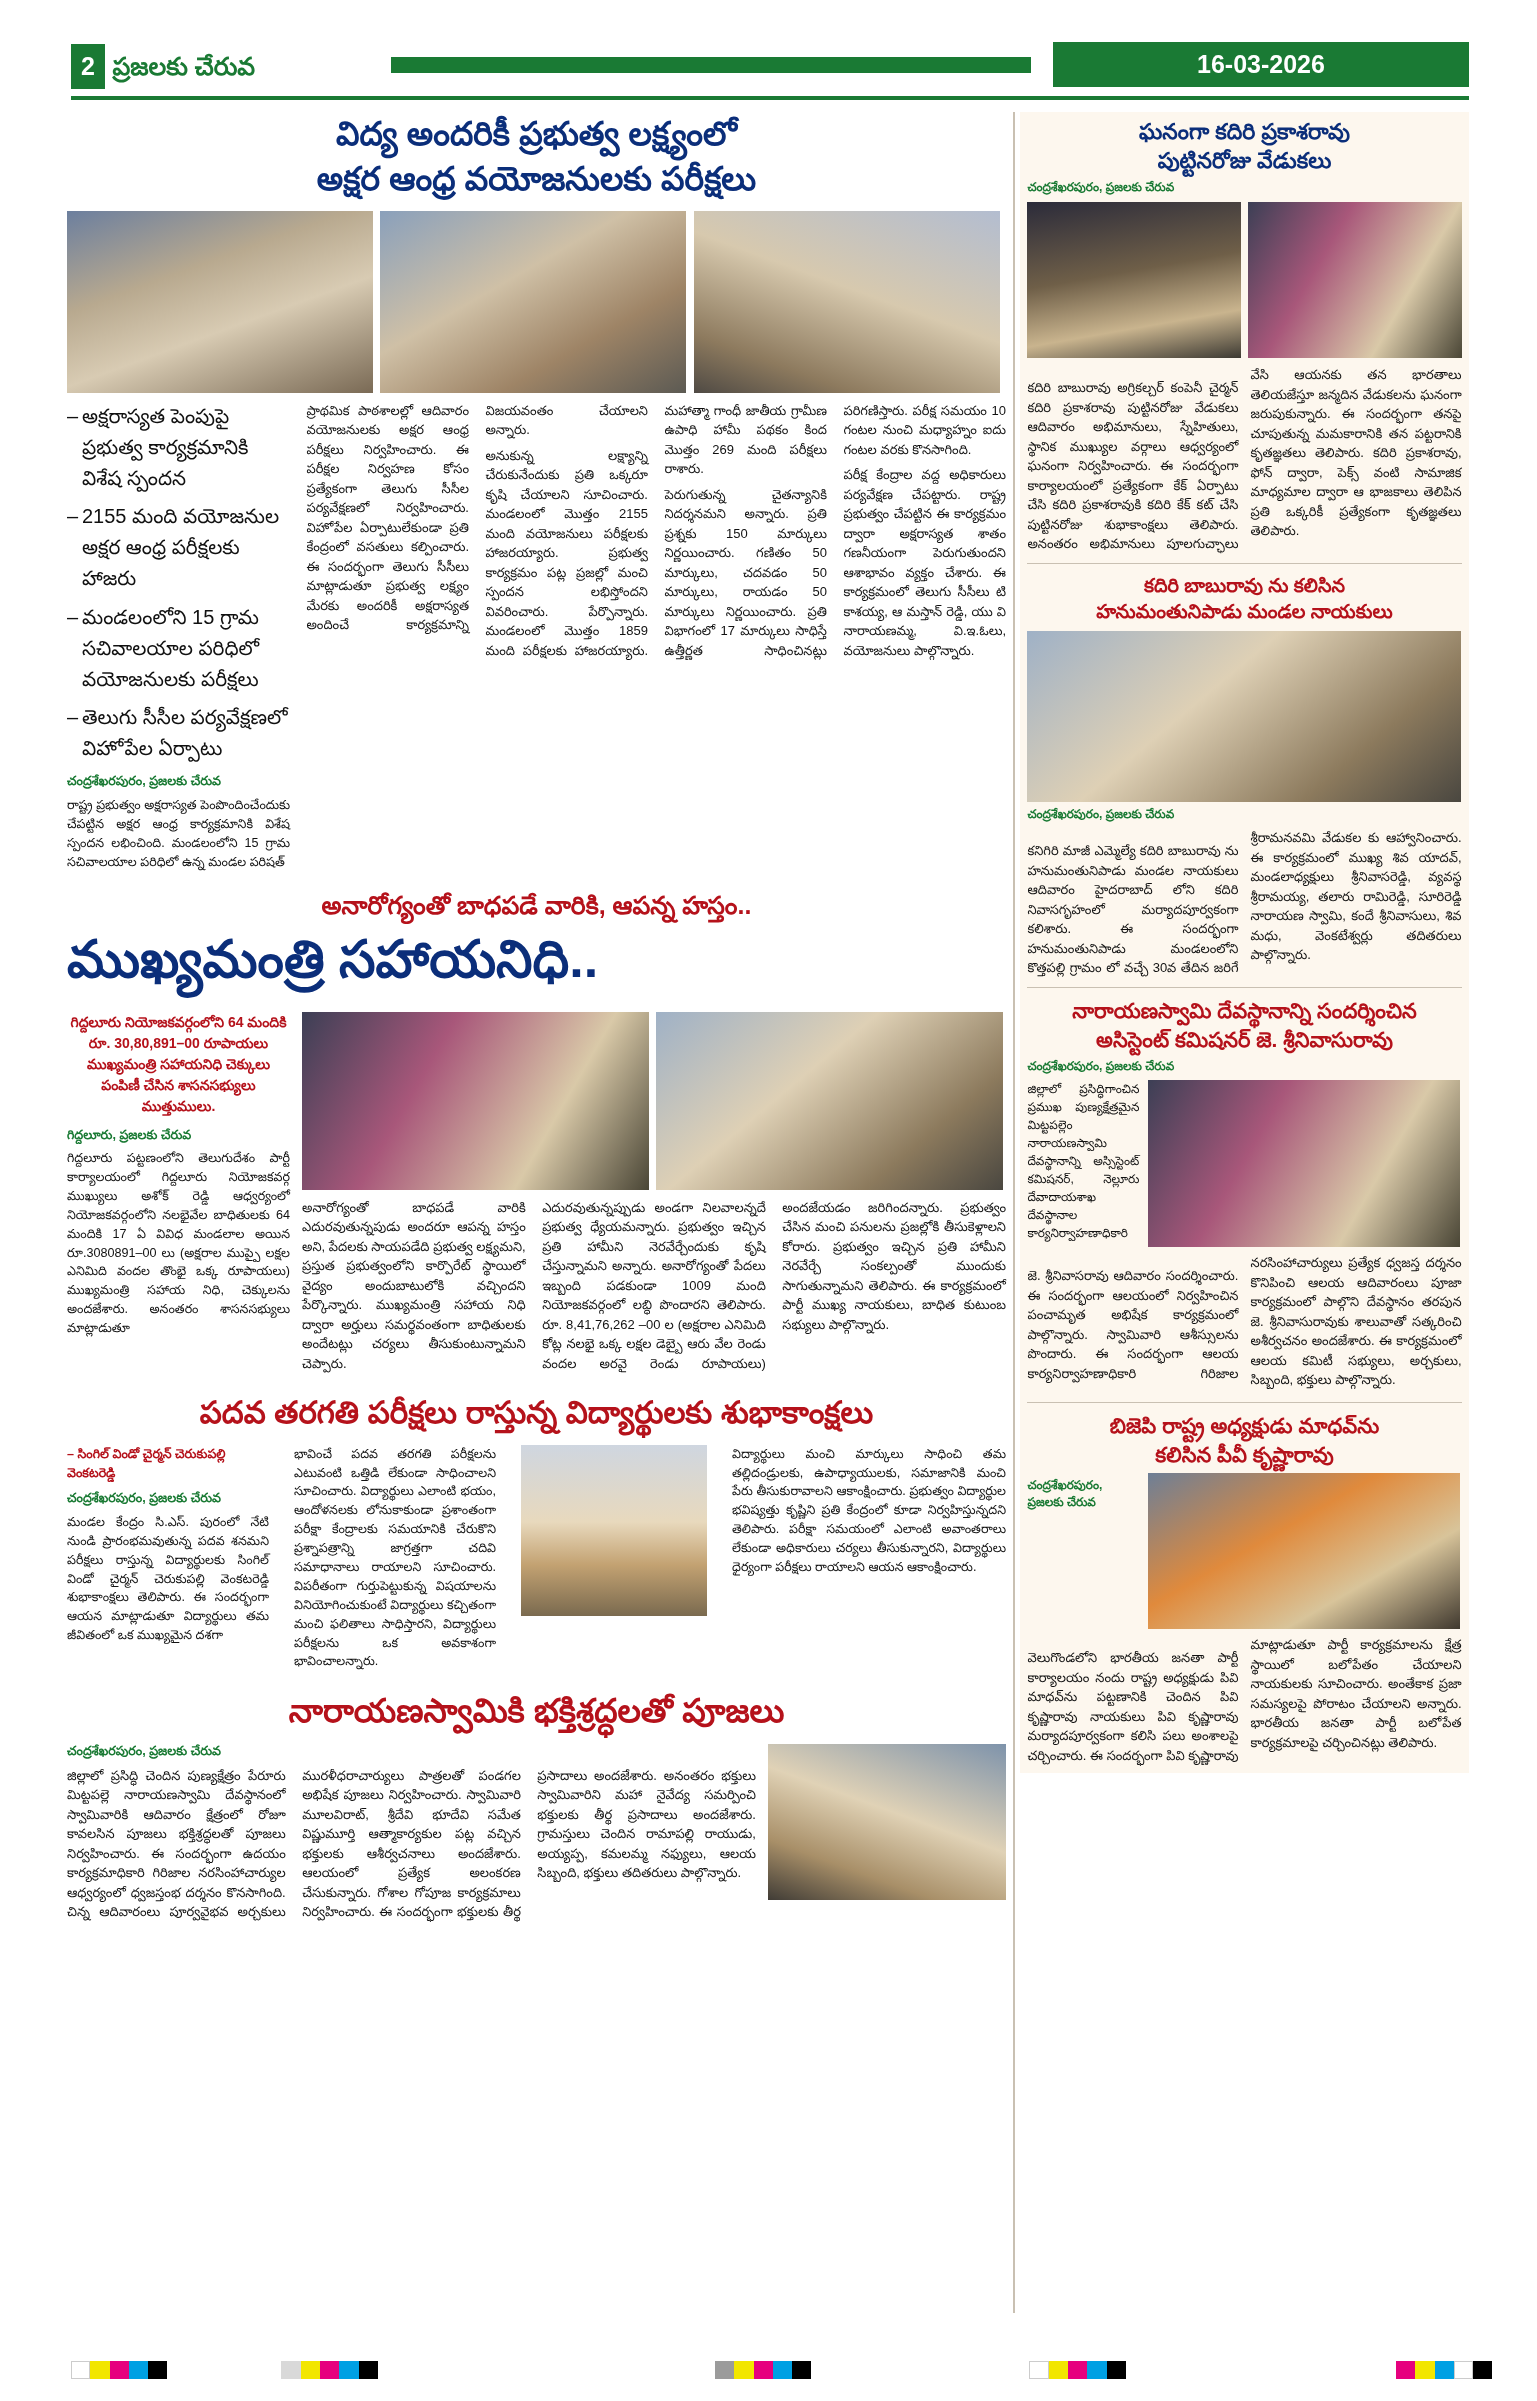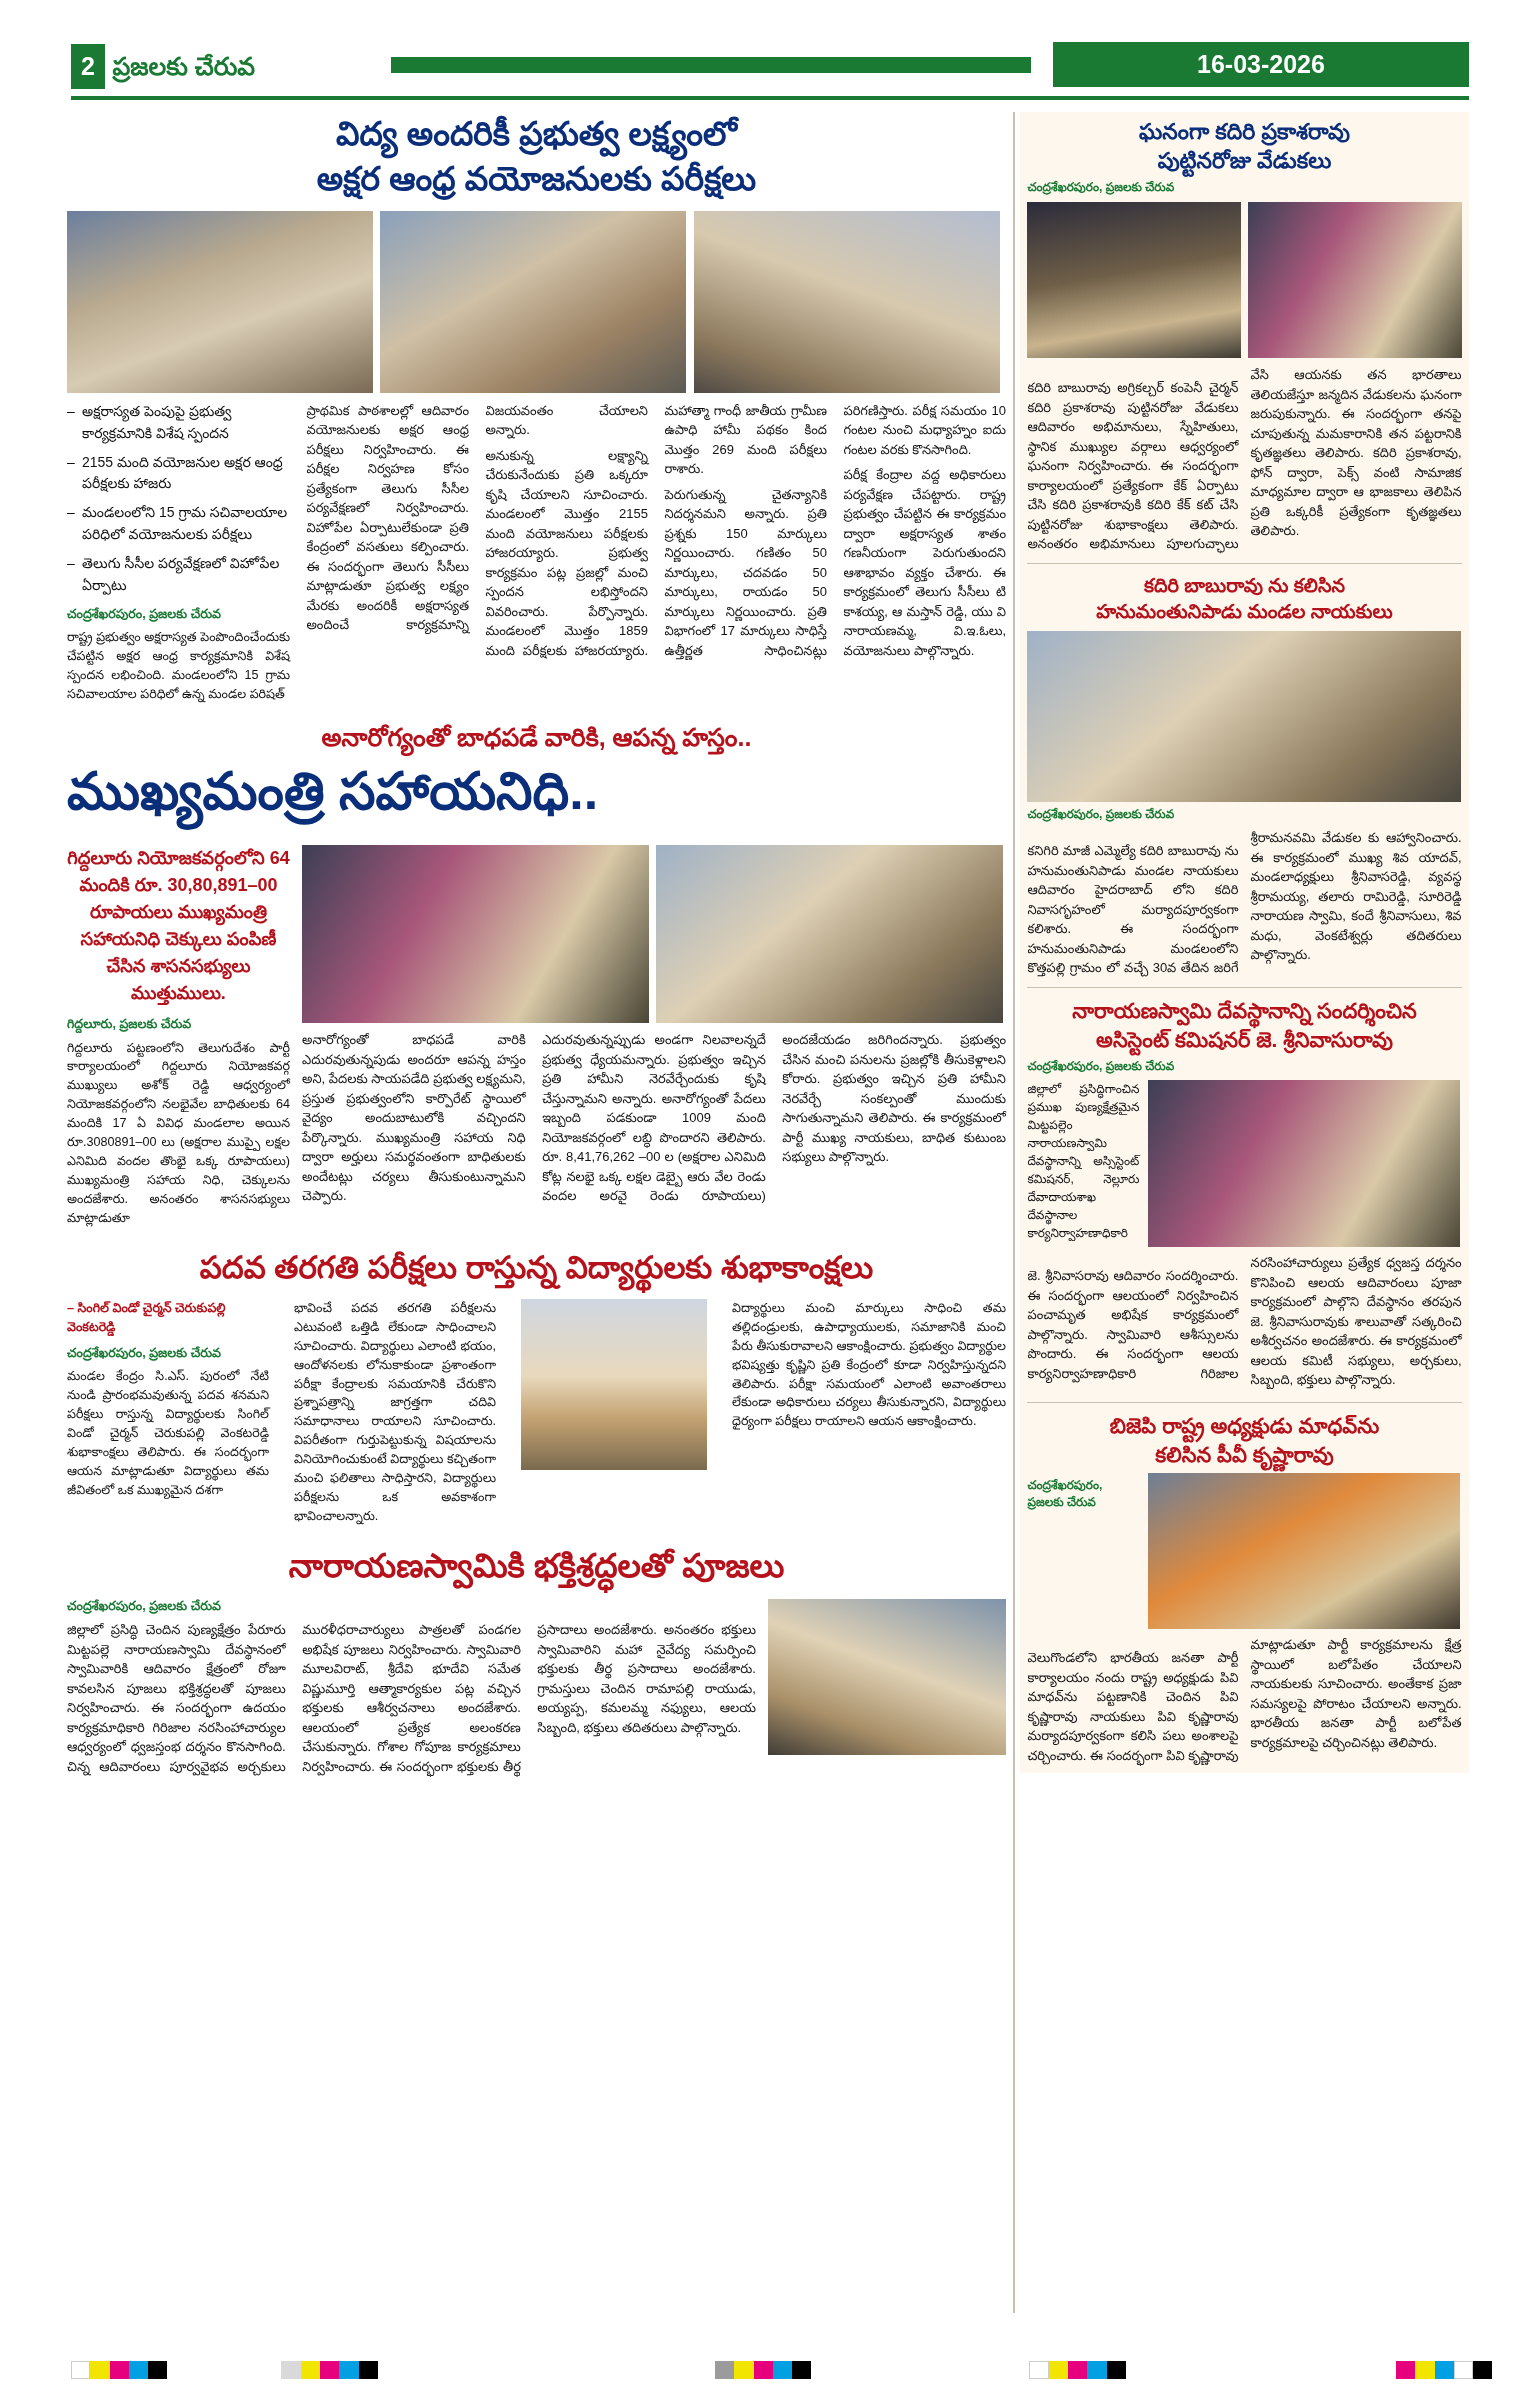--- a/index.html
+++ b/index.html
@@ -53,31 +53,31 @@
   .tex3 { background:linear-gradient(200deg,#b3bdd0 0%,#d7c9ae 45%,#8d7a5e 80%,#4f4a44 100%); }
   .tex4 { background:linear-gradient(170deg,#2b2b3a 0%,#6f5f48 45%,#c9b48e 75%,#3d3a33 100%); }
   .tex5 { background:linear-gradient(120deg,#3c3f55 0%,#a8577a 35%,#d9c9a8 70%,#4a4636 100%); }
   .tex6 { background:linear-gradient(140deg,#9fb1c6 0%,#ded0b5 40%,#8c7a5d 75%,#4a4740 100%); }
   .tex7 { background:linear-gradient(180deg,#cfd8e4 0%,#e3d6bc 40%,#9a8564 75%,#5a5348 100%); }
   .tex8 { background:linear-gradient(200deg,#7e93ab 0%,#e0d2b6 45%,#a88f68 75%,#403c36 100%); }
 
   .body-cols { column-gap:16.4px; font-size:13px; line-height:1.5; text-align:justify; color:#111; }
   .body-cols p { margin:0 0 6px 0; }
 
-  .bullets { font-size:14px; line-height:1.55; color:#111; }
+  .bullets { font-size:20px; line-height:1.55; color:#111; }
   .bullets li { margin-bottom:7.4px; list-style:none; position:relative; padding-left:15px; }
   .bullets li:before { content:"–"; position:absolute; left:0; top:0; }
   ul.bullets { margin:0; padding:0; }
 
   .dateline { color:#1a7a34; font-weight:bold; font-size:12.6px; margin-bottom:4.5px; }
 
   .kicker { text-align:center; color:#b5121b; font-weight:bold; font-size:25px; margin:13.4px 0 3px 0; }
   .big-blue { text-align:left; color:#0b2e7a; font-weight:bold; font-size:52px; margin:0 0 10.4px 0; }
 
-  .intro-box { color:#b5121b; font-weight:bold; font-size:18px; line-height:1.5; text-align:center; }
+  .intro-box { color:#b5121b; font-weight:bold; font-size:14px; line-height:1.5; text-align:center; }
 
   
   .r-hl { text-align:center; color:#0b2e7a; font-weight:bold; font-size:22px; line-height:1.35; margin:4.5px 0 4.5px 0; }
   .r-dateline { color:#1a7a34; font-weight:bold; font-size:12px; margin:4.5px 0 4.5px 0; }
   .r-body { font-size:13px; line-height:1.5; text-align:justify; }
   .r-sep { height:1.5px; background:#c9c0b2; margin:9px 0; }
 
   
   .colorbar { position:absolute; left:71px; bottom:21px; width:1398px; height:19.3px; display:flex; gap:0; align-items:center; }
   .cb-group { display:flex; margin-right:25px; }

